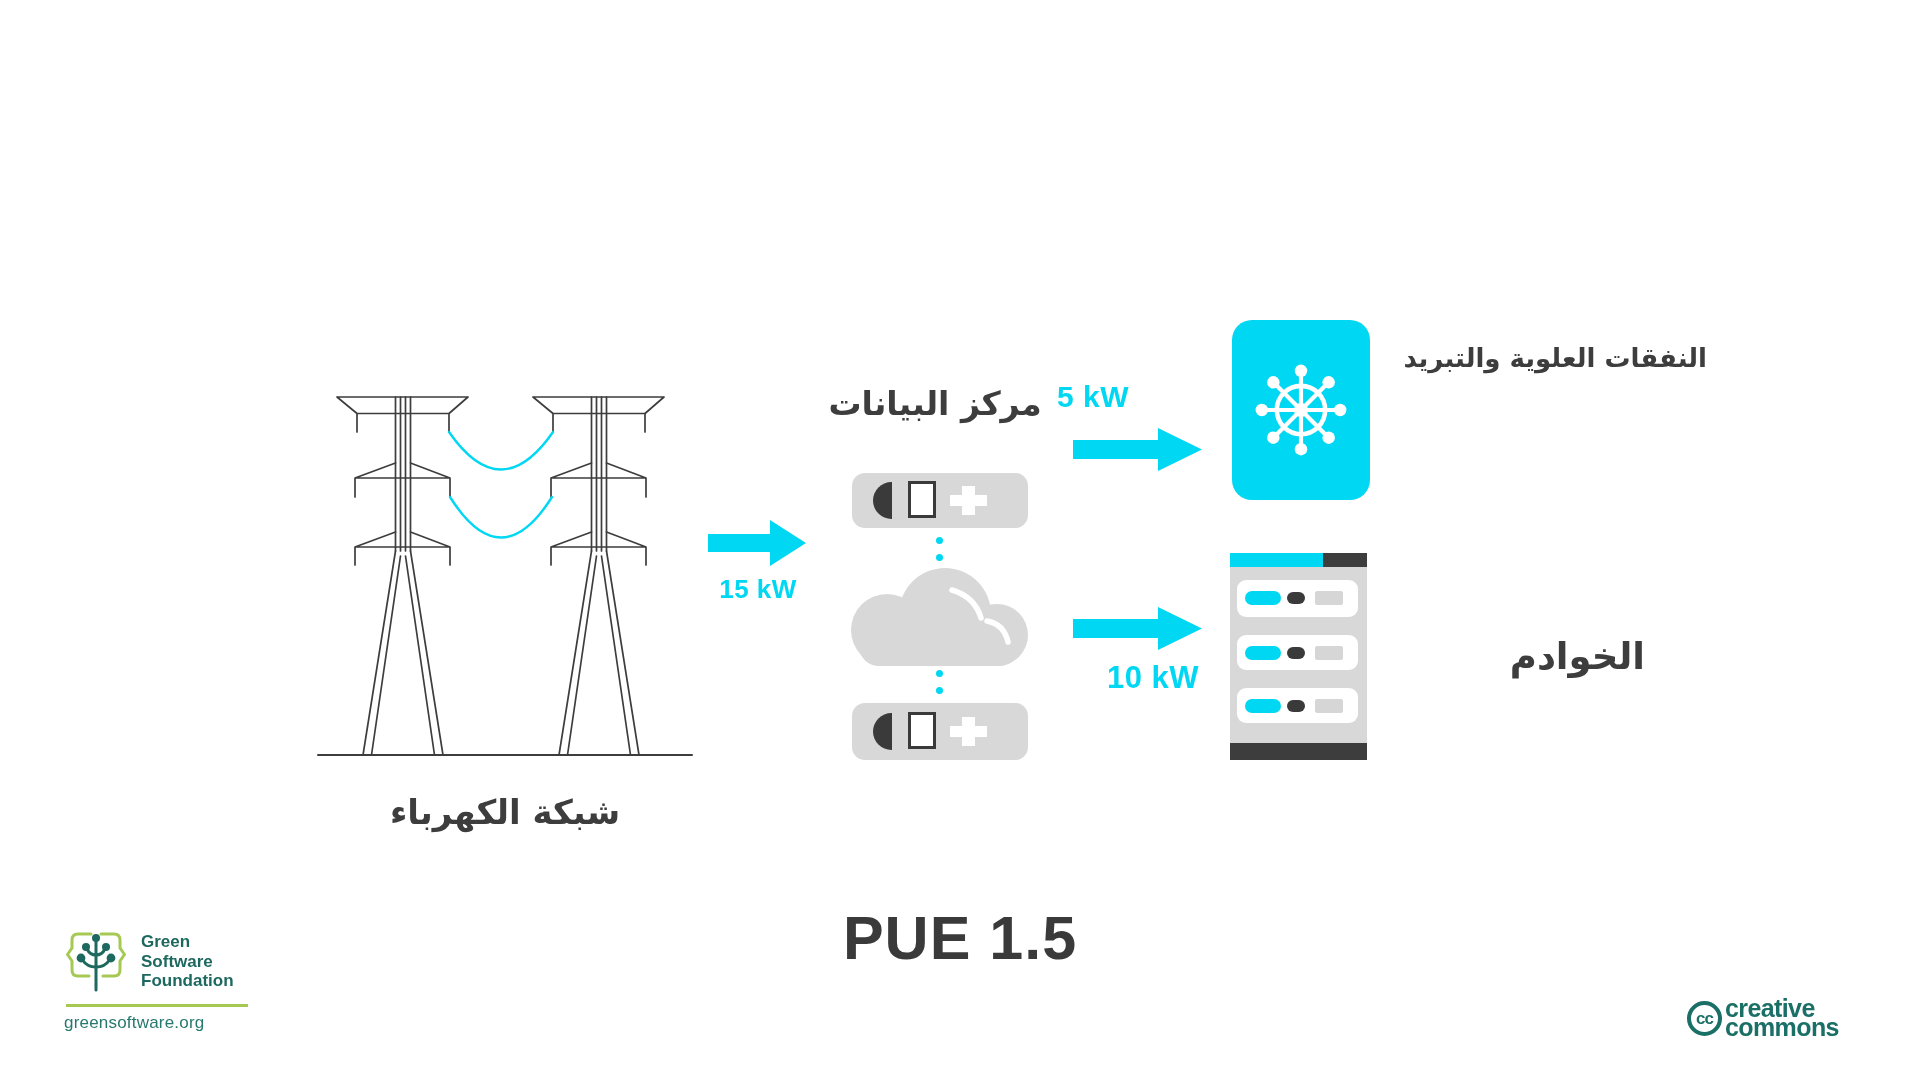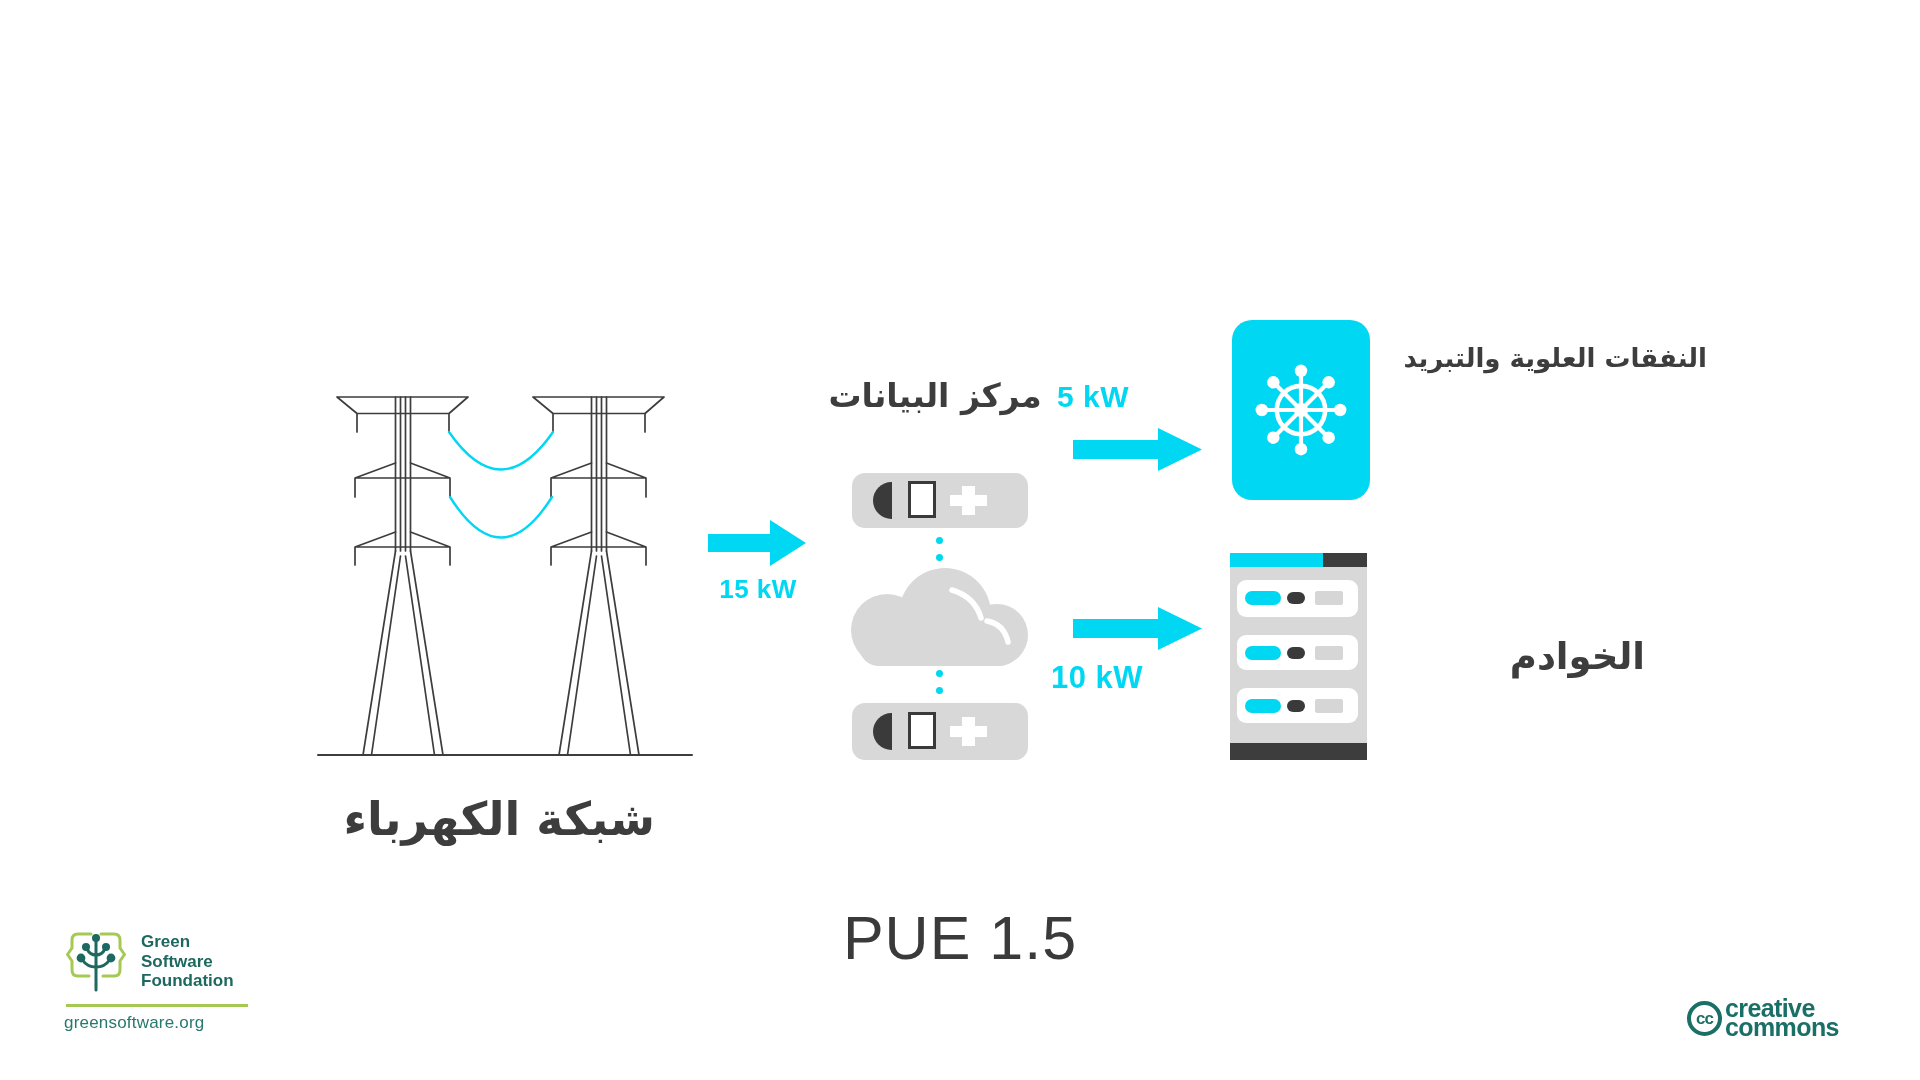--- a/index.html
+++ b/index.html
@@ -11,21 +11,21 @@
   
   .ar{
     font-family:"DejaVu Sans",sans-serif;font-weight:bold;color:#3d3d3d;
     direction:rtl;white-space:nowrap;
   }
   .kw{
     font-family:"Liberation Sans",sans-serif;font-weight:800;color:#00d7f2;
     white-space:nowrap;letter-spacing:.5px;
   }
   .pue{
-    font-family:"Liberation Sans",sans-serif;font-weight:400;color:#3a3a3a;
+    font-family:"Liberation Sans",sans-serif;font-weight:700;color:#3a3a3a;
     font-size:61px;letter-spacing:1px;text-align:center;
   }
   
   .dc-rect{
     position:absolute;width:176px;height:55px;background:#d8d8d8;border-radius:13px;
   }
   .dc-half{
     position:absolute;left:21px;top:9px;width:19px;height:37px;background:#3a3a3a;
     border-radius:19px 0 0 19px;
   }
@@ -89,28 +89,28 @@
       <path d="M236,162 H331 M236,162 L276.5,147 M331,162 L291.5,147 M236,162 V180 M331,162 V180"></path>
       <path d="M276.5,166 L244,370 M281.5,171 L252.5,370 M291.5,166 L324,370 M286.5,171 L315.5,370"></path>
     </g>
 
     <g stroke="#00d7f2" stroke-width="2.4" fill="none" stroke-linecap="round">
       <path d="M134,47 Q186,122 238,47"></path>
       <path d="M135,112 Q186,193 237,112"></path>
     </g>
   </svg>
 
-  <div class="abs ar" style="left:355px;top:792px;width:300px;font-size:46px;text-align:center;">شبكة الكهرباء</div>
+  <div class="abs ar" style="left:355px;top:792px;width:300px;font-size:34px;text-align:center;">شبكة الكهرباء</div>
 
   <svg class="abs" style="left:708px;top:520px;" width="98" height="46" viewBox="0 0 98 46">
     <polygon points="0,14 62,14 62,0 98,23 62,46 62,32 0,32" fill="#00d7f2"></polygon>
   </svg>
   <div class="abs kw" style="left:693px;top:574px;width:130px;font-size:26px;text-align:center;">15 kW</div>
 
-  <div class="abs ar" style="left:785px;top:376px;width:300px;font-size:33px;text-align:center;">مركز البيانات</div>
+  <div class="abs ar" style="left:785px;top:384px;width:300px;font-size:33px;text-align:center;">مركز البيانات</div>
 
   <div class="dc-rect" style="left:852px;top:473px;">
     <div class="dc-half"></div>
     <div class="dc-square"></div>
     <div class="dc-plus">
         <div class="h"></div>
         <div class="v"></div>
       </div>
   </div>
 
@@ -170,21 +170,21 @@
     </svg>
   </div>
 
   <div class="abs ar" style="right:213px;top:336px;font-size:26px;line-height:44px;text-align:right;">
     <div>النفقات العلوية والتبريد</div>
   </div>
 
   <svg class="abs" style="left:1073px;top:607px;" width="129" height="43" viewBox="0 0 129 43">
     <polygon points="0,12 85,12 85,0 129,21.5 85,43 85,31 0,31" fill="#00d7f2"></polygon>
   </svg>
-  <div class="abs kw" style="left:1051px;top:660px;width:130px;font-size:31px;">10 kW</div>
+  <div class="abs kw" style="left:1088px;top:660px;width:130px;font-size:31px;text-align:center;">10 kW</div>
 
   <div class="rack">
     <div class="rack-topbar">
         <div class="cy"></div>
       </div>
     <div class="slot" style="top:27px;height:37px;">
       <div class="pill-c"></div>
         <div class="pill-d"></div>
         <div class="pill-g"></div>
     </div>

